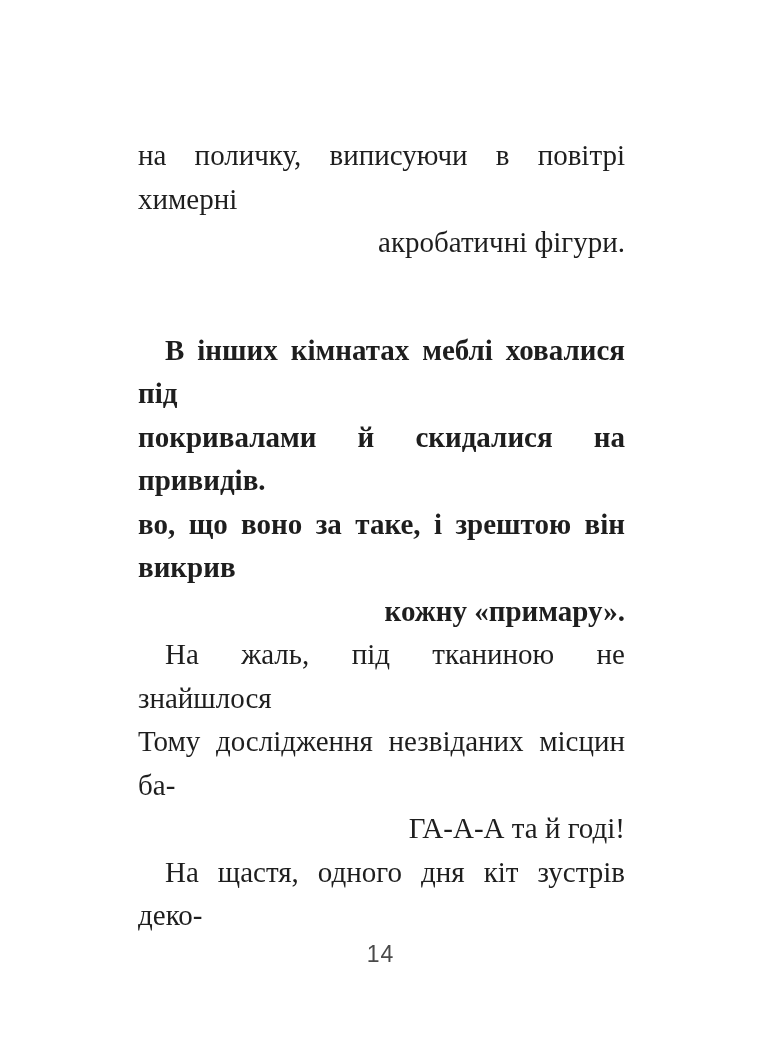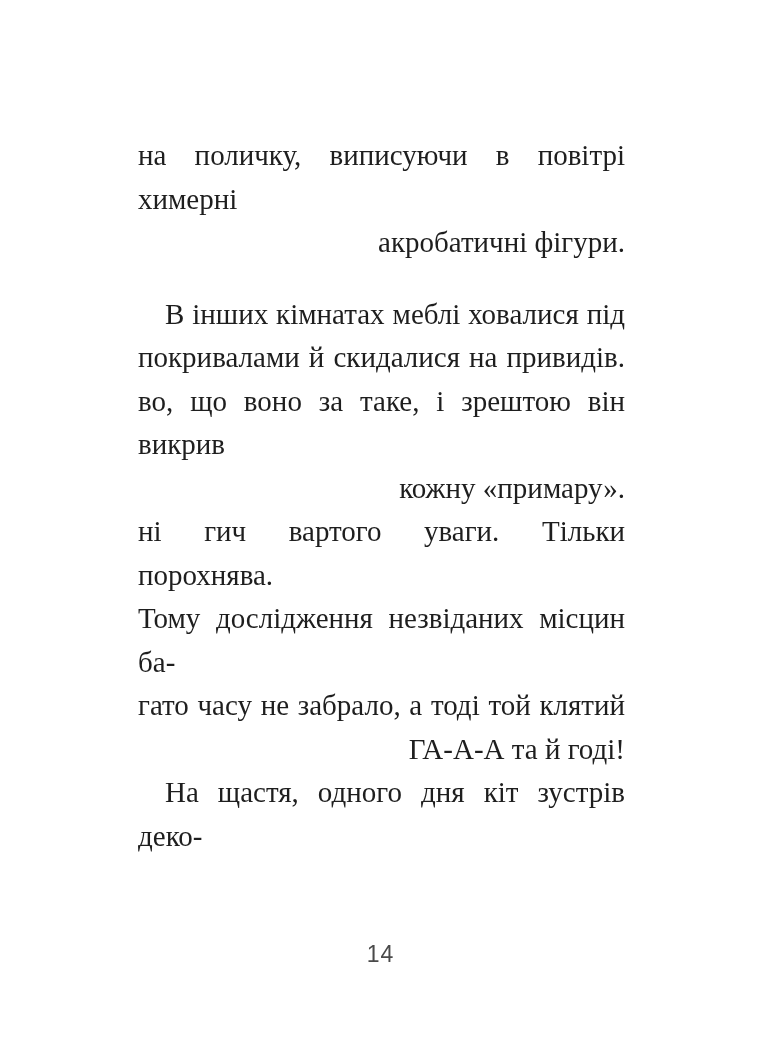--- a/index.html
+++ b/index.html
@@ -26,21 +26,22 @@
     top: 134px;
     width: 487px;
     font-size: 29px;
     line-height: 43.5px;
   }
   .para {
     margin: 0;
     padding: 0;
   }
   .para.sep {
-    margin-top: 28px;
+    margin-top: 64px;
+    font-weight: bold;
   }
   .line {
     display: block;
     white-space: normal;
   }
   .line.justify {
     text-align: justify;
     text-align-last: justify;
   }
   .line.indent {
@@ -74,23 +75,22 @@
     </p>
 
     <p class="para sep">
       <span class="line justify indent">В інших кімнатах меблі ховалися під</span>
       <span class="line justify">покривалами й скидалися на привидів.</span>
       <span class="line justify">во, що воно за таке, і зрештою він викрив</span>
       <span class="line last">кожну «примару».</span>
     </p>
 
     <p class="para">
-      <span class="line justify">ні гич вартого уваги. Тільки порохнява.</span>
+      <span class="line justify indent">На жаль, під тканиною не знайшлося</span>
       <span class="line justify">Тому дослідження незвіданих місцин ба-</span>
-      <span class="line justify">гато часу не забрало, а тоді той клятий</span>
       <span class="line last">ГА-А-А та й годі!</span>
     </p>
 
     <p class="para">
       <span class="line justify indent">На щастя, одного дня кіт зустрів деко-</span>
 
     </p>
 
   </div>
 

